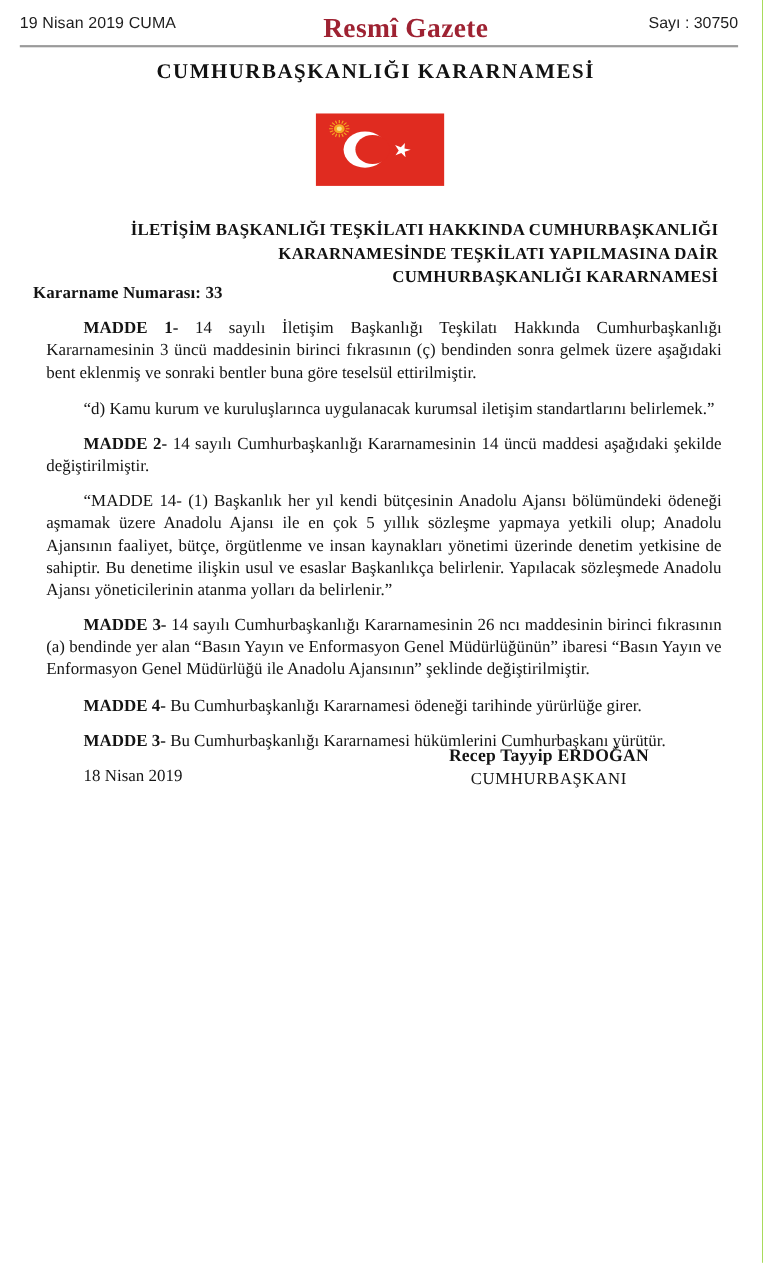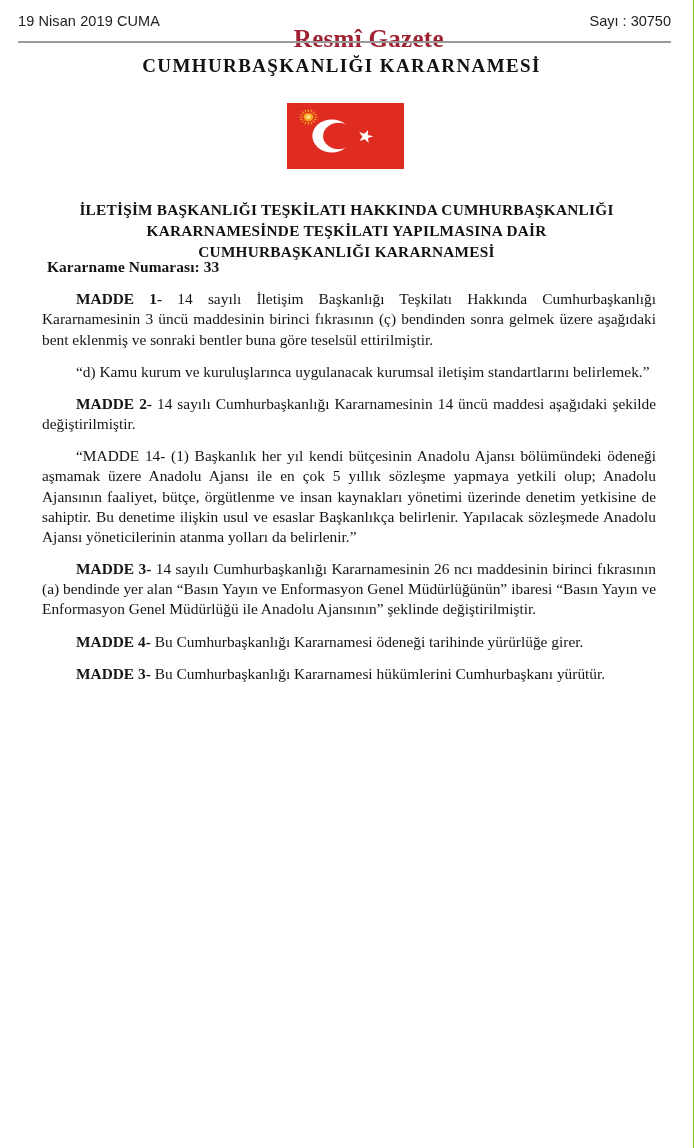--- a/index.html
+++ b/index.html
@@ -42,21 +42,21 @@
     white-space: nowrap;
     padding-top: 3px;
   }
   .masthead-title {
     font-family: "Liberation Serif", "DejaVu Serif", serif;
     font-size: 25px;
     font-weight: 700;
     color: #9e2232;
     letter-spacing: 0.3px;
     line-height: 1;
-    margin: 16px auto;
+    margin: 4px auto;
     transform: translateX(-6px);
     white-space: nowrap;
   }
   .masthead-issue {
     font-size: 14.5px;
     color: #1d1d1d;
     white-space: nowrap;
     padding-top: 3px;
     text-align: center;
   }
@@ -95,41 +95,41 @@
     height: 100%;
     display: block;
   }
 
   
   .title-block {
     position: absolute;
     top: 199px;
     left: 40px;
     right: 40px;
-    text-align: center;
+    text-align: right;
     font-size: 15.3px;
     font-weight: 700;
     line-height: 1.38;
     letter-spacing: 0.25px;
     color: #121212;
   }
 
   
   .body {
     position: absolute;
     top: 257px;
     left: 30px;
     width: 638px;
     font-size: 15.4px;
     line-height: 1.31;
     color: #141414;
   }
   .decree-no {
     font-weight: 700;
-    margin: 0 0 1px 17px;
+    margin: 0 0 1px 0;
     font-size: 15.4px;
     letter-spacing: 0.1px;
   }
   p.para {
     margin: 12px;
     text-align: justify;
     text-indent: 34px;
     text-justify: inter-word;
   }
   p.para + p.para { margin-top: 1px; }
@@ -239,16 +239,21 @@
     </p>
 
     <p class="para">
       <span class="art">MADDE 4-</span><span> Bu Cumhurbaşkanlığı Kararnamesi ödeneği tarihinde yürürlüğe girer.</span>
     </p>
 
     <p class="para">
       <span class="art">MADDE 3-</span><span> Bu Cumhurbaşkanlığı Kararnamesi hükümlerini Cumhurbaşkanı yürütür.</span>
     </p>
 
-  </div>
-
+    <p class="para center-date">18 Nisan 2019</p>
+  </div>
+
+  <div class="signature">
+    <span class="sig-name">Recep Tayyip ERDOĞAN</span>
+    <span class="sig-role">CUMHURBAŞKANI</span>
+  </div>
 
 </div>
 
 </body></html>

